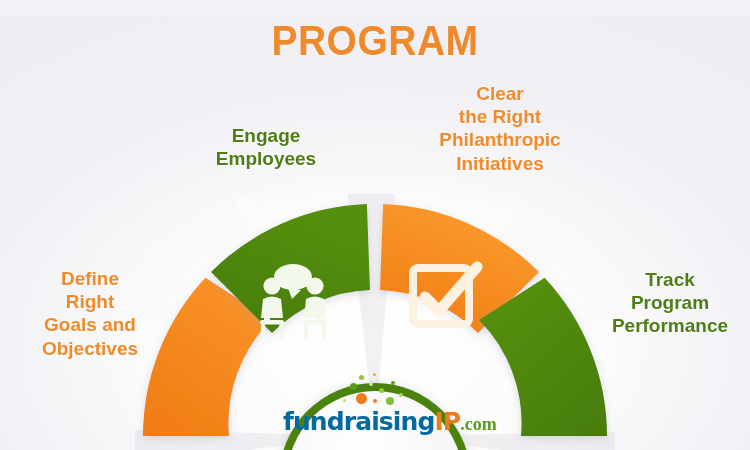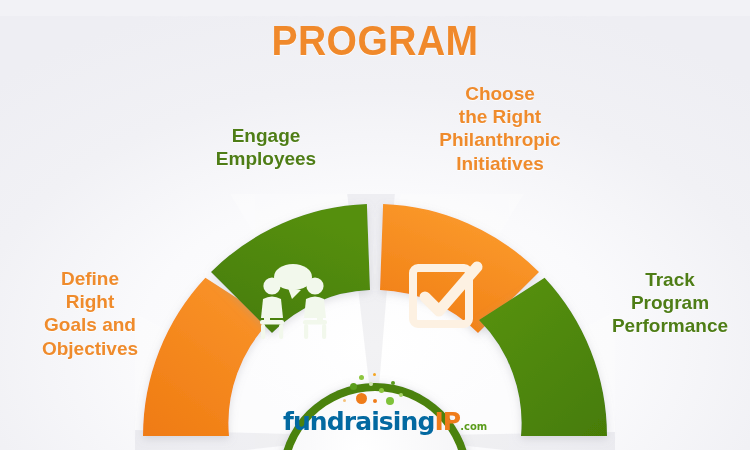--- a/index.html
+++ b/index.html
@@ -76,21 +76,21 @@
   .logo-dots i{position:absolute;border-radius:50%;display:block;}
   .logo-word{
     font-family:"DejaVu Sans", sans-serif;
     font-weight:bold;
     font-size:25px;
     letter-spacing:-0.9px;
     white-space:nowrap;
   }
   .logo-word .g{color:#0369a1;}
   .logo-word .o{color:#ef7c1a;text-align:right;}
-  .logo-word .dotcom{color:#5a9c1b;font-size:10px;letter-spacing:0;}
+  .logo-word .dotcom{color:#5a9c1b;font-size:18px;letter-spacing:0;font-family:Liberation Serif, serif;}
 </style>
 </head>
 <body>
 
 <div id="stage">
 
   <div class="bg-wash"></div>
 
   <div class="title-wrap">
     <span class="title-line l1">CORPORATE PHILANTHROPY</span>
@@ -220,21 +220,21 @@
   </div>
 
   <div id="label-define" class="label orange">Define
 Right
 Goals and
 Objectives</div>
 
   <div id="label-engage" class="label green">Engage
 Employees</div>
 
-  <div id="label-choose" class="label orange">Choose
+  <div id="label-choose" class="label orange">Clear
 the Right
 Philanthropic
 Initiatives</div>
 
   <div id="label-track" class="label green">Track
 Program
 Performance</div>
 
   <div class="logo">
     <div class="logo-dots">

